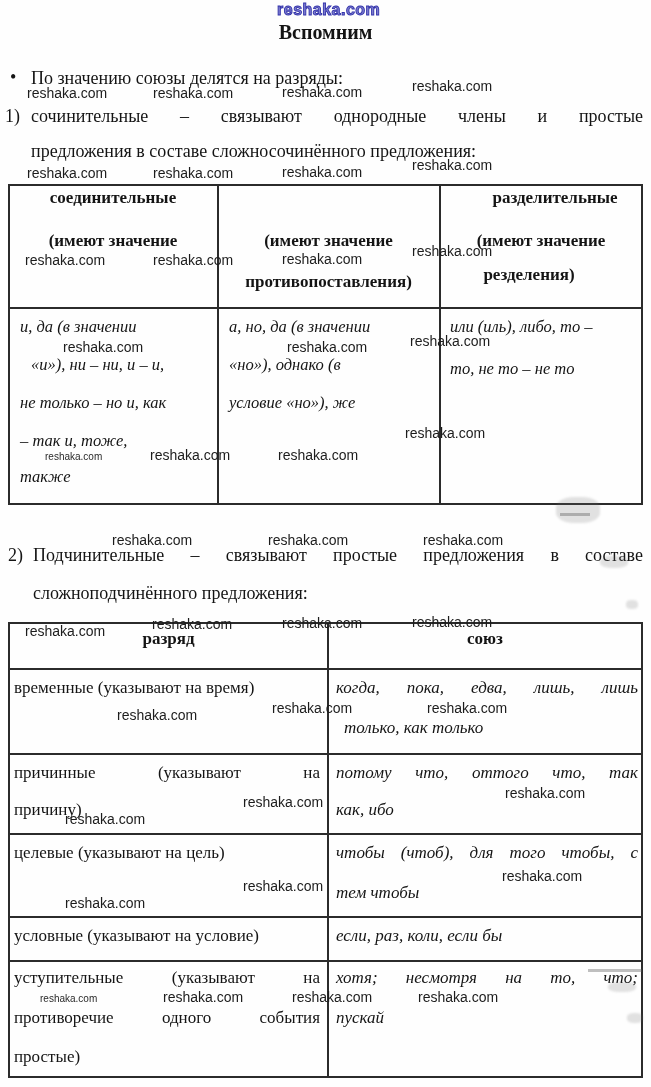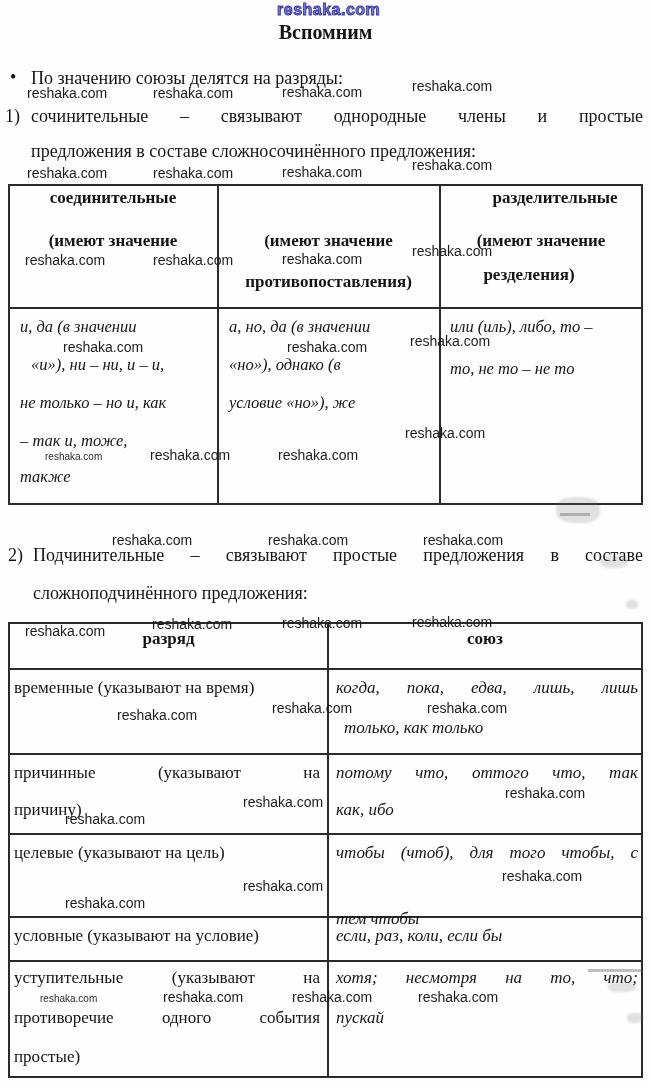--- a/index.html
+++ b/index.html
@@ -84,21 +84,21 @@
   <div class="ln t2i just" style="left:336px;top:678px;width:302px;">когда,  пока,  едва,  лишь,  лишь</div>
   <div class="ln t2i" style="left:344px;top:718px;">только, как только</div>
 
   <div class="ln t2 just" style="left:14px;top:763px;width:306px;">причинные  (указывают  на</div>
   <div class="ln t2" style="left:14px;top:800px;">причину)</div>
   <div class="ln t2i just" style="left:336px;top:763px;width:302px;">потому  что,  оттого  что,  так</div>
   <div class="ln t2i" style="left:336px;top:800px;">как, ибо</div>
 
   <div class="ln t2" style="left:14px;top:843px;">целевые (указывают на цель)</div>
   <div class="ln t2i just" style="left:336px;top:843px;width:302px;">чтобы (чтоб), для того чтобы, с</div>
-  <div class="ln t2i" style="left:336px;top:909px;text-align:right;">тем чтобы</div>
+  <div class="ln t2i" style="left:336px;top:883px;text-align:right;">тем чтобы</div>
 
   <div class="ln t2" style="left:14px;top:926px;">условные (указывают на условие)</div>
   <div class="ln t2 just" style="left:14px;top:968px;width:306px;">уступительные  (указывают  на</div>
 
   <div class="ln t2i" style="left:336px;top:926px;">если, раз, коли, если бы</div>
   <div class="ln t2 just" style="left:14px;top:1008px;width:306px;">противоречие  одного  события</div>
   <div class="ln t2" style="left:14px;top:1047px;">простые)</div>
   <div class="ln t2i just" style="left:336px;top:968px;width:302px;">хотя;  несмотря  на  то,  что;</div>
   <div class="ln t2i" style="left:336px;top:1008px;">пускай</div>
 

